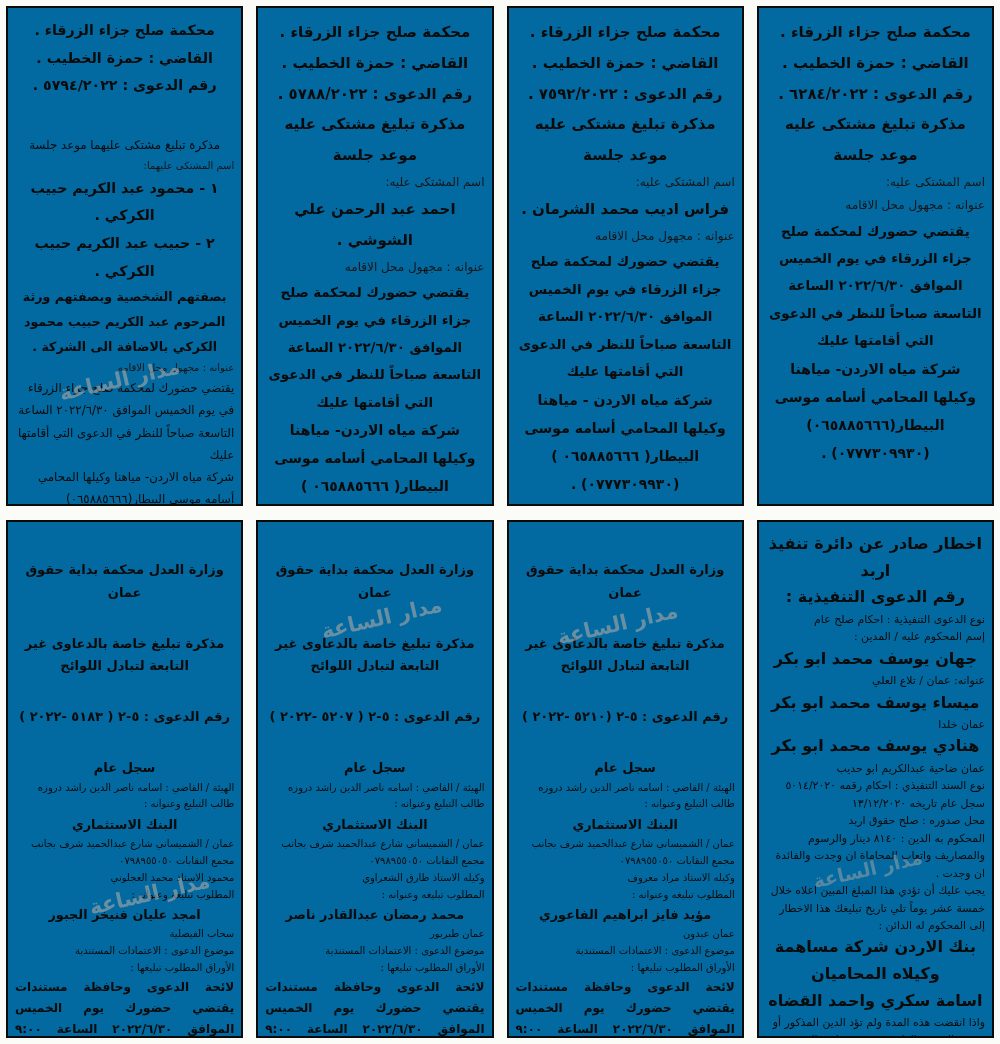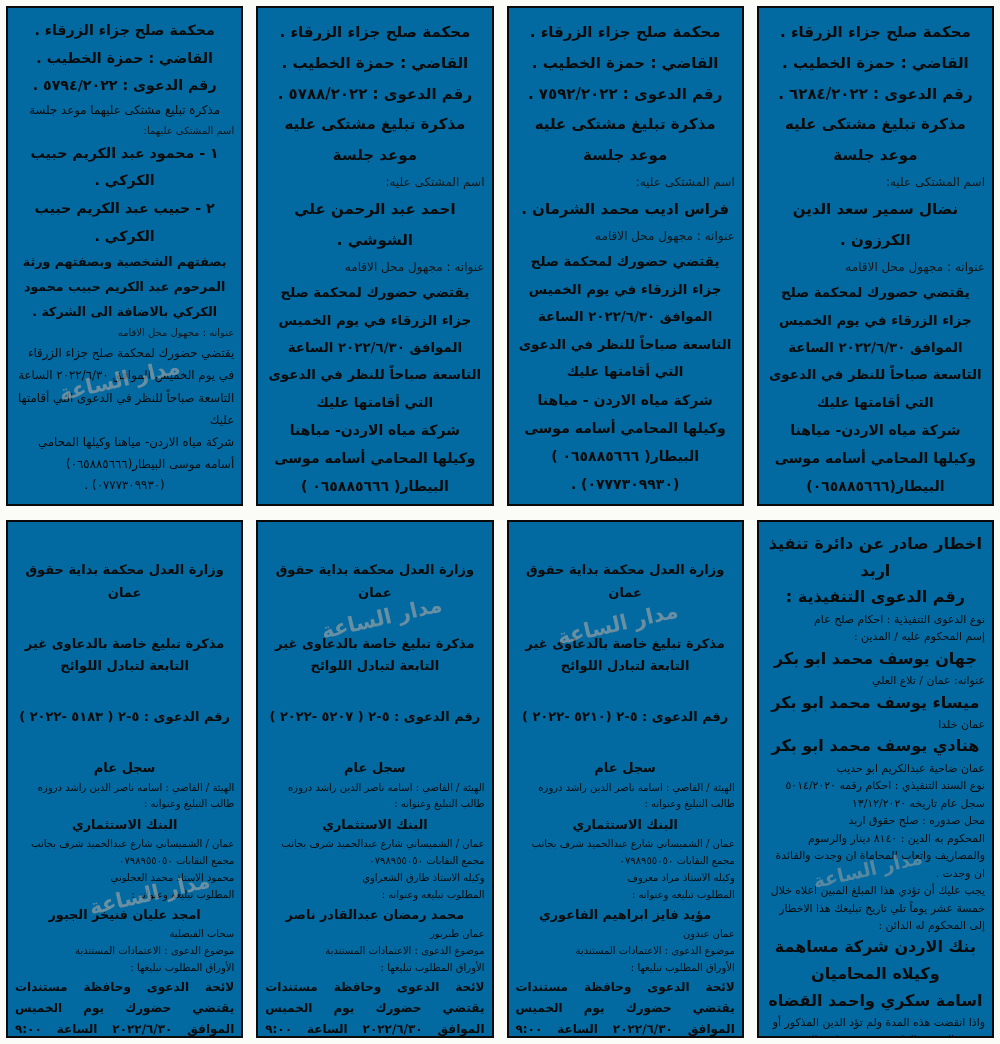--- a/index.html
+++ b/index.html
@@ -26,21 +26,21 @@
     background: #0369a1;
     border: 2.5px solid #0a0a0a;
     padding: 9px 7px;
     overflow: hidden;
   }
   .ln { width: 100%; }
   
   .ln-h  { font-weight: 700; font-size: 15px;   line-height: 2.05; text-align: center; }
   .ln-b  { font-weight: 700; font-size: 14px;   line-height: 2.0;  text-align: center; }
   .ln-s  { font-weight: 400; font-size: 12px;   line-height: 1.95; text-align: right; color:#161616; }
-  .ln-sc { font-weight: 400; font-size: 12.4px; line-height: 1.95; text-align: center; }
+  .ln-sc { font-weight: 400; font-size: 12.4px; line-height: 1.95; text-align: center; margin-top: 35px; }
   .ln-p  { font-weight: 600; font-size: 13.4px; line-height: 2.05; text-align: center; }
   .ln-pn { font-weight: 400; font-size: 12.2px; line-height: 1.95; text-align: right; }
   
   .dense .ln-h  { font-size: 14.2px; line-height: 1.95; }
   .dense .ln-s  { font-size: 10px; line-height: 1.82; }
   .dense .ln-sc { font-size: 11.8px; line-height: 1.82; }
   .dense .ln-p  { font-size: 12.6px; line-height: 1.95; }
   .dense .ln-pn { font-size: 11.8px; line-height: 1.88; }
   
   .ln-bh { font-weight: 700; font-size: 13px;   line-height: 1.75; text-align: center; margin-top: 28px; }
@@ -72,21 +72,20 @@
 </head>
 <body>
 
 <div class="grid" id="grid">
     <div class="notice notice-top">
       <div class="ln ln-h">محكمة صلح جزاء الزرقاء .</div>
       <div class="ln ln-h">القاضي : حمزة الخطيب .</div>
       <div class="ln ln-h">رقم الدعوى : ٦٢٨٤/٢٠٢٢ .</div>
       <div class="ln ln-h">مذكرة تبليغ مشتكى عليه موعد جلسة</div>
       <div class="ln ln-s">اسم المشتكى عليه:</div>
-      <div class="ln ln-h">نضال سمير سعد الدين الكرزون .</div>
       <div class="ln ln-s">عنوانه : مجهول محل الاقامه</div>
       <div class="ln ln-p">يقتضي حضورك لمحكمة صلح جزاء الزرقاء في يوم الخميس الموافق ٢٠٢٢/٦/٣٠ الساعة التاسعة صباحاً للنظر في الدعوى التي أقامتها عليك</div>
       <div class="ln ln-b">شركة مياه الاردن- مياهنا</div>
       <div class="ln ln-b">وكيلها المحامي أسامه موسى البيطار(٠٦٥٨٨٥٦٦٦)</div>
       <div class="ln ln-b">(٠٧٧٧٣٠٩٩٣٠) .</div>
     </div>
     <div class="notice notice-top">
       <div class="ln ln-h">محكمة صلح جزاء الزرقاء .</div>
       <div class="ln ln-h">القاضي : حمزة الخطيب .</div>
       <div class="ln ln-h">رقم الدعوى : ٧٥٩٢/٢٠٢٢ .</div>

